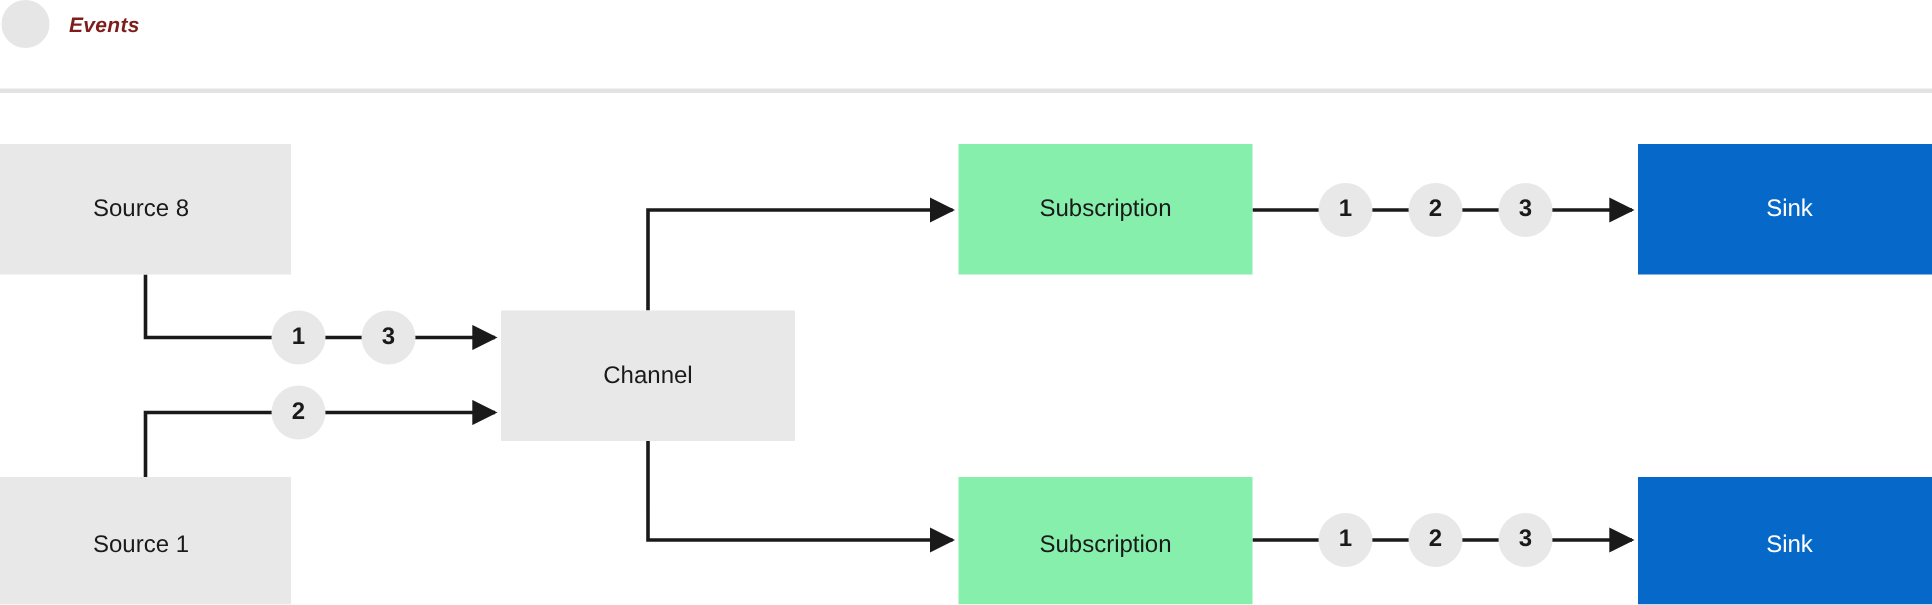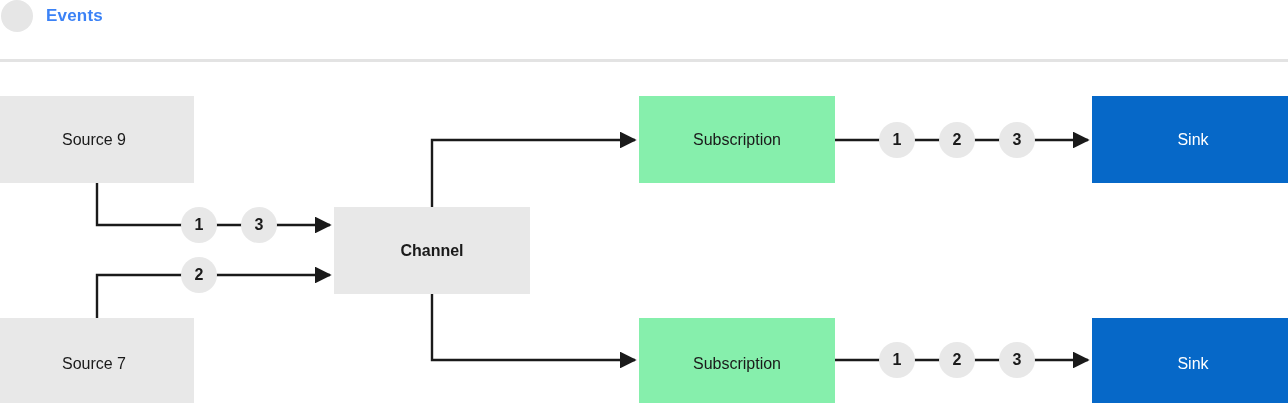--- a/index.html
+++ b/index.html
@@ -36,25 +36,26 @@
     top: 0px;
     width: 32px;
     height: 32px;
     border-radius: 50%;
     background: #e6e6e6;
   }
   .legend-label {
     position: absolute;
     left: 46px;
     top: 5px;
-    font-size: 17px;
+    font-size: 14px;
     font-weight: 700;
-    color: #3b82f6;
+    color: #7f1d1d;
     letter-spacing: 0.2px;
     line-height: 22px;
+    font-style: italic;
   }
 
   
   .divider {
     position: absolute;
     left: 0px;
     top: 59px;
     width: 1288px;
     height: 3px;
     background: #e3e3e3;
@@ -79,21 +80,20 @@
     font-size: 16px;
     line-height: 20px;
   }
   .node-source {
     background: #e8e8e8;
     color: #1a1a1a;
   }
   .node-channel {
     background: #e8e8e8;
     color: #1a1a1a;
-    font-weight: bold;
   }
   .node-subscription {
     background: #86efac;
     color: #1a1a1a;
   }
   .node-sink {
     background: #0668c8;
     color: #ffffff;
   }
 
@@ -147,25 +147,25 @@
     <path d="M 432 207 L 432 140 L 635 140" fill="none" stroke="#1a1a1a" stroke-width="2.4" marker-end="url(#arrow)"></path>
 
     <path d="M 432 294 L 432 360 L 635 360" fill="none" stroke="#1a1a1a" stroke-width="2.4" marker-end="url(#arrow)"></path>
 
     <path d="M 835 140 L 1088 140" fill="none" stroke="#1a1a1a" stroke-width="2.4" marker-end="url(#arrow)"></path>
 
     <path d="M 835 360 L 1088 360" fill="none" stroke="#1a1a1a" stroke-width="2.4" marker-end="url(#arrow)"></path>
   </svg>
 
   <div class="node node-source src1">
-    <span>Source 9</span>
+    <span>Source 8</span>
   </div>
 
   <div class="node node-source src2">
-    <span>Source 7</span>
+    <span>Source 1</span>
   </div>
 
   <div class="node node-channel chan">
     <span>Channel</span>
   </div>
 
   <div class="node node-subscription sub1">
     <span>Subscription</span>
   </div>
 

